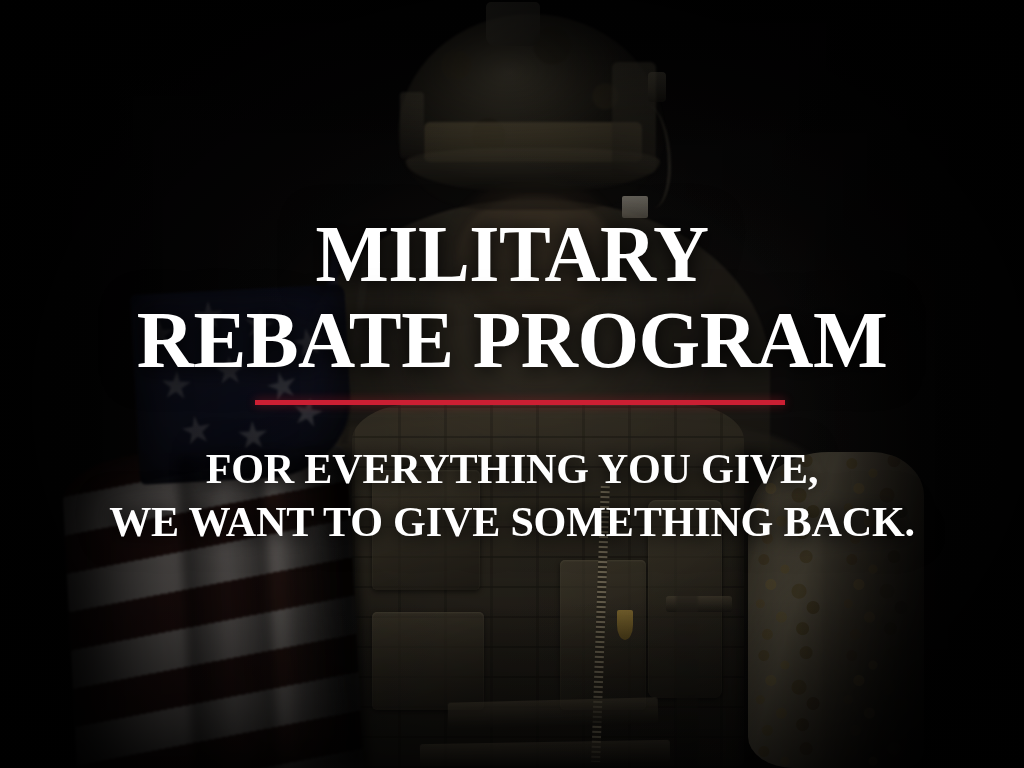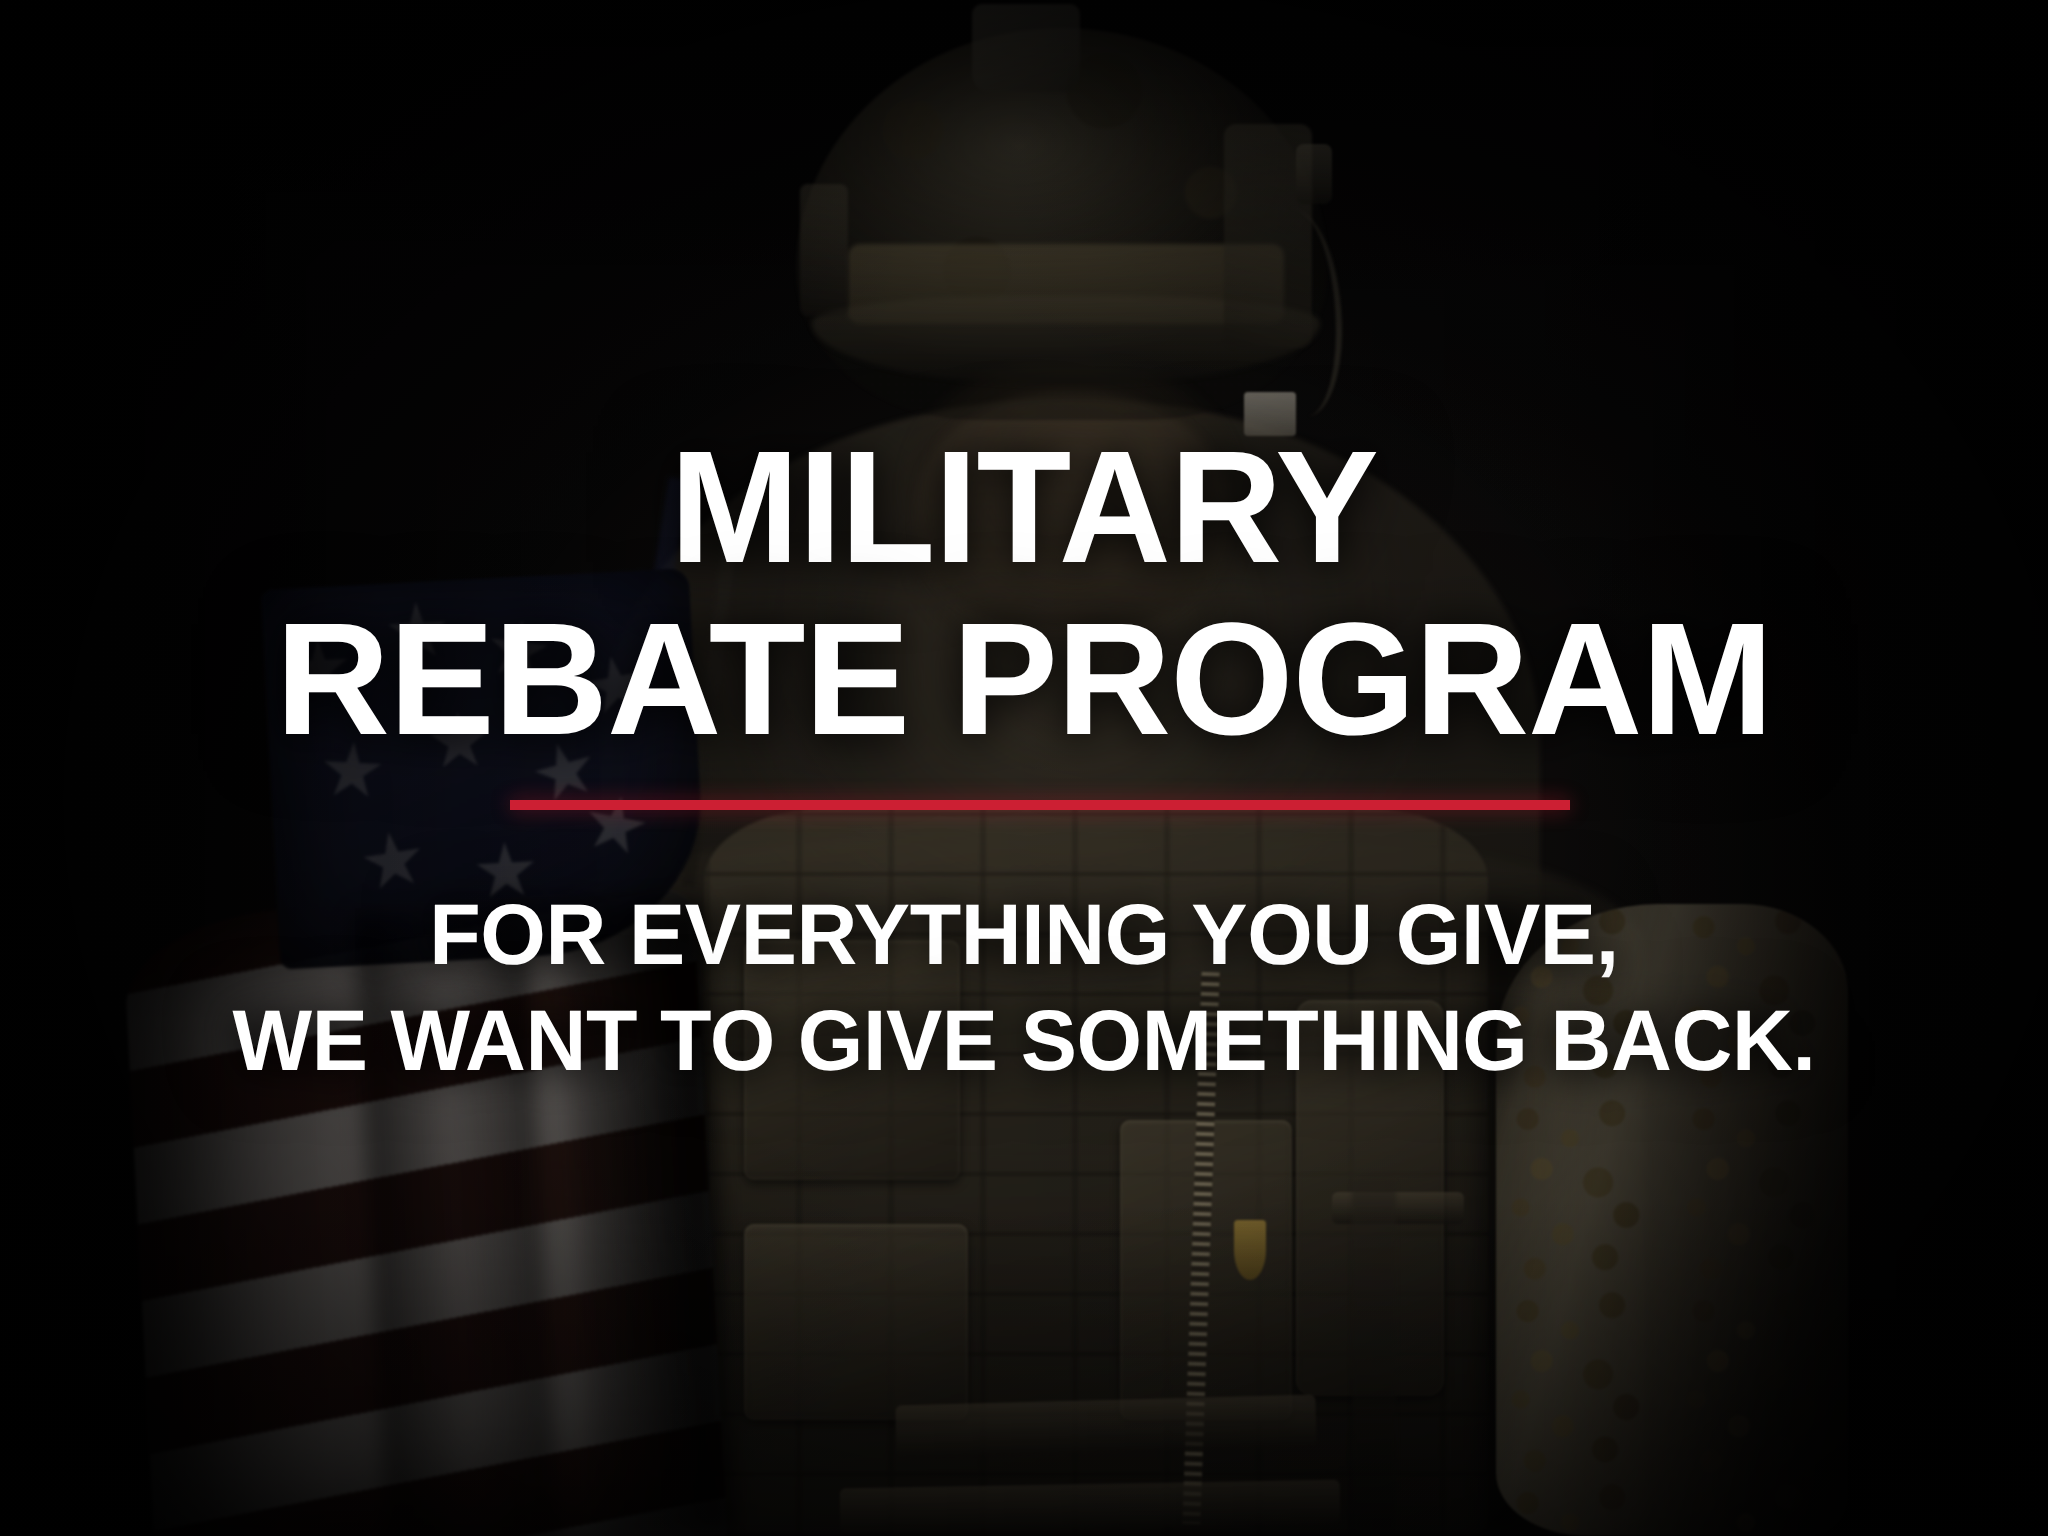--- a/index.html
+++ b/index.html
@@ -11,20 +11,21 @@
   body {
     font-family: "Liberation Sans", sans-serif;
   }
 
   .poster {
     position: relative;
     width: 1024px;
     height: 768px;
     overflow: hidden;
     background: #060506;
+    font-family: Liberation Serif, serif;
   }
 
   
   .photo {
     position: absolute;
     inset: 0;
     overflow: hidden;
     background: radial-gradient(ellipse 62% 70% at 56% 58%, #23201b 0%, #131110 34%, #0a0909 58%, #060506 78%, #040404 100%);
   }
 

